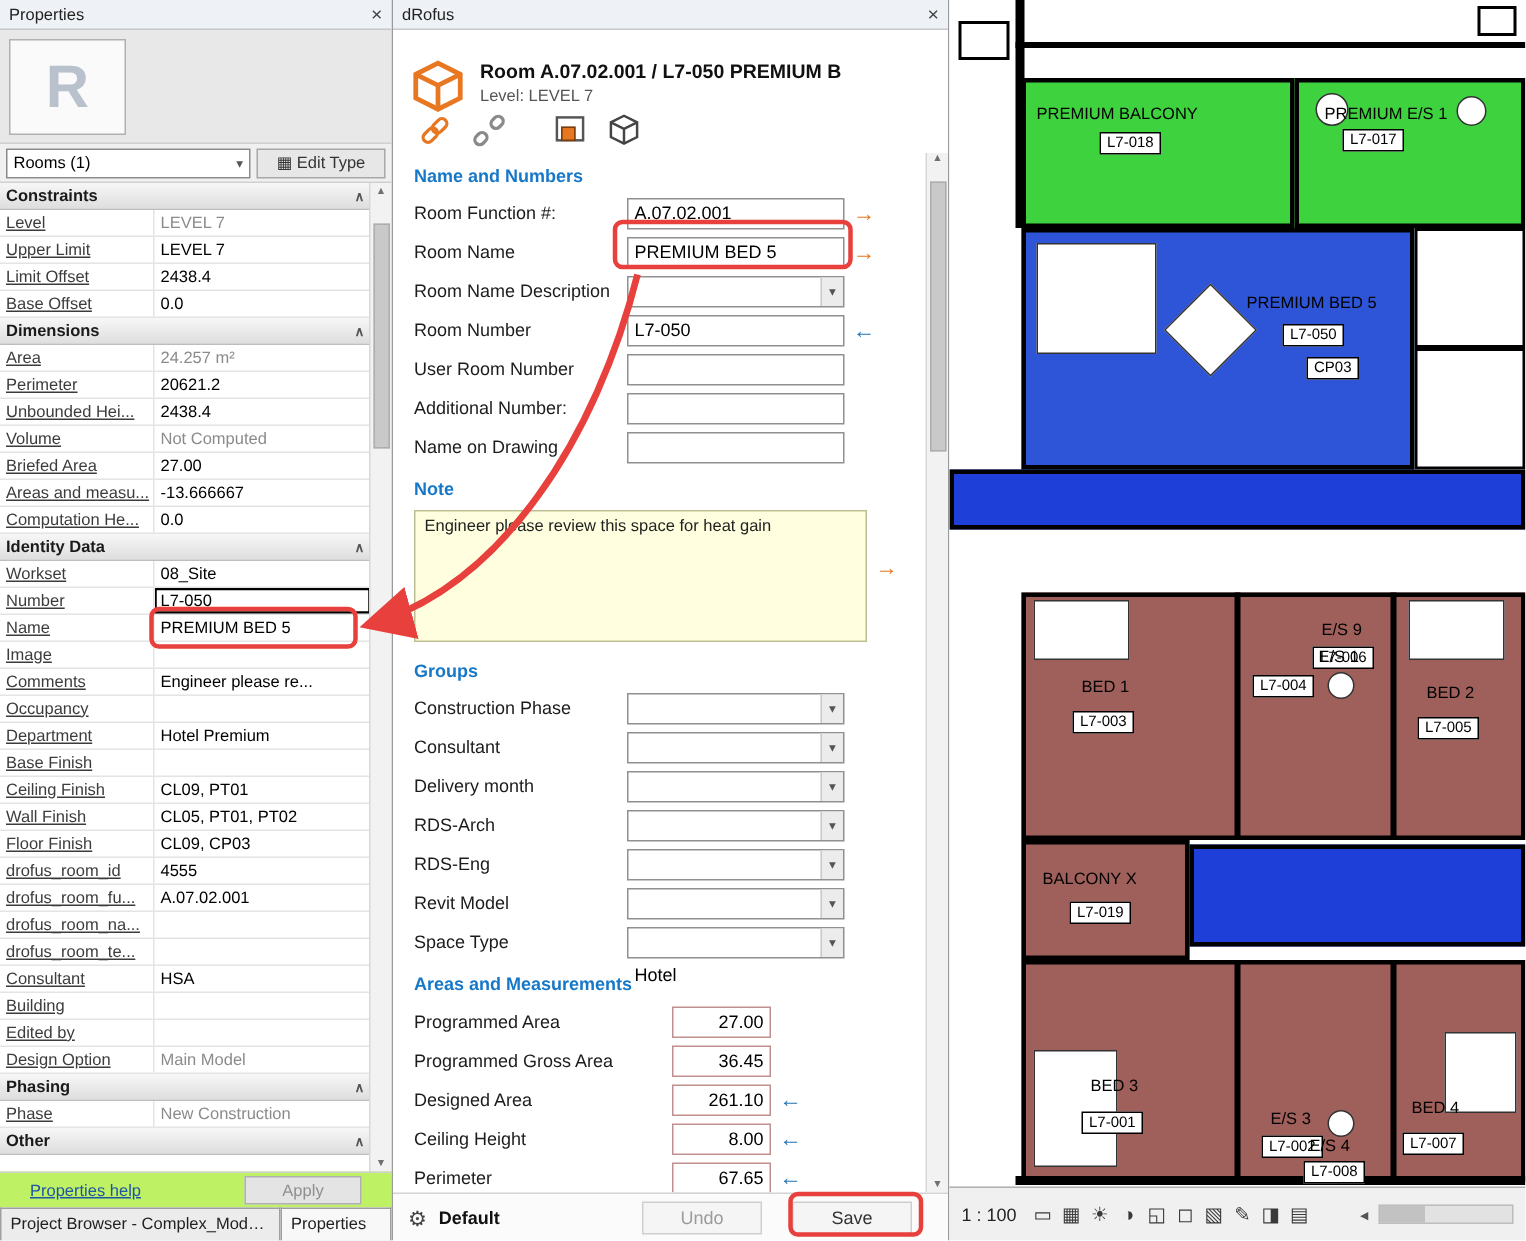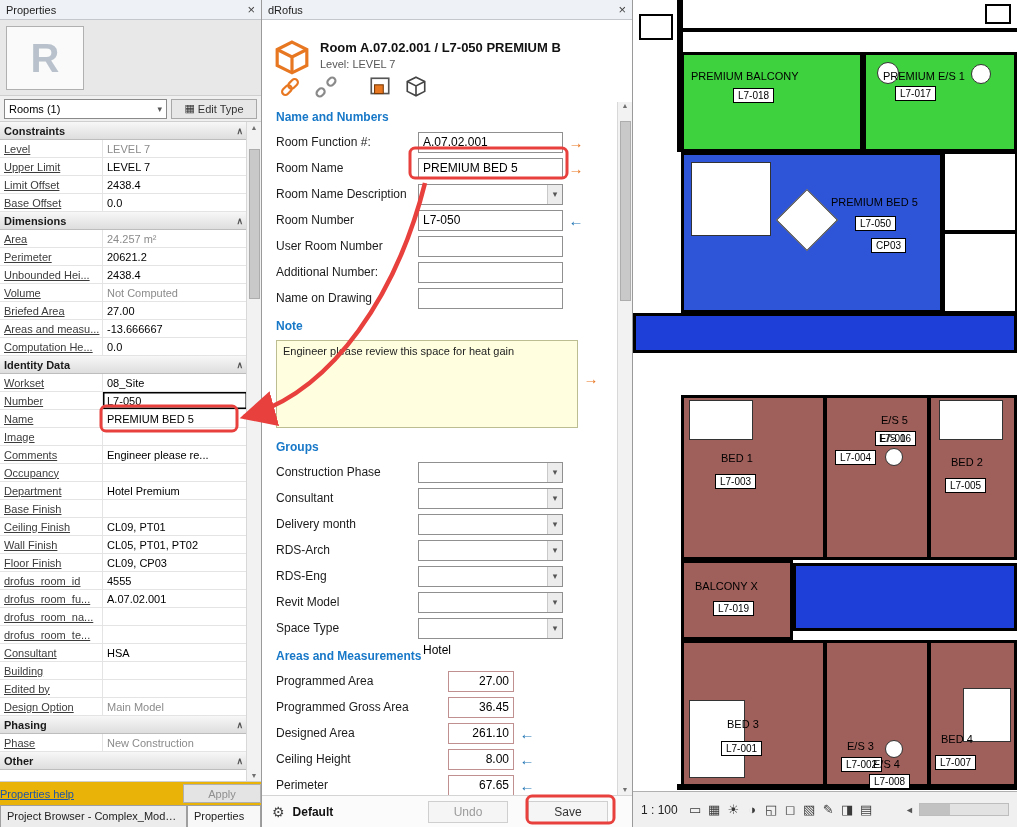--- a/index.html
+++ b/index.html
@@ -25,21 +25,21 @@
 .p-sec .chev{margin-left:auto;font-size:9px;color:#555;}
 .p-row{height:18px;display:flex;border-bottom:1px solid #e4e4e4;background:#fff;}
 .p-label{width:103px;padding-left:4px;color:#3c3c3c;border-right:1px solid #e4e4e4;overflow:hidden;white-space:nowrap;display:flex;align-items:center;text-decoration:underline;}
 .p-value{flex:1;padding:0 4px;color:#000;overflow:hidden;white-space:nowrap;display:flex;align-items:center;}
 .p-value.muted{color:#8b8b8b;}
 .p-value.sel{box-shadow:inset 0 0 0 1.5px #000;}
 .p-scroll{position:absolute;top:122px;right:0;width:15px;bottom:46px;background:#f2f2f2;border-left:1px solid #d8d8d8;display:flex;flex-direction:column;align-items:center;font-size:7px;color:#707070;}
 .sthumb{width:11px;height:150px;background:#c9c9c9;border:1px solid #adadad;margin-top:18px;}
 .p-scroll .sarr{margin-top:2px;}
 .p-scroll .down{margin-top:auto;margin-bottom:2px;}
-.p-foot{position:absolute;left:0;right:0;bottom:22px;height:24px;background:#eab308;border-top:1px solid #cfcfcf;display:flex;align-items:center;padding:0 0;}
+.p-foot{position:absolute;left:0;right:0;bottom:22px;height:24px;background:#bef264;border-top:1px solid #cfcfcf;display:flex;align-items:center;padding:0 20px;}
 .p-help{color:#1f55a5;text-decoration:underline;font-size:11px;cursor:pointer;}
 .p-apply{margin-left:auto;width:78px;height:19px;background:#e4e4e4;border:1px solid #b0b0b0;color:#8f8f8f;font-size:11px;}
 .p-tabs{position:absolute;left:0;right:0;bottom:0;height:22px;background:#d6d6d6;display:flex;}
 .p-tab{flex:1;min-width:0;border:1px solid #9f9f9f;border-bottom:none;background:#ececec;font-size:11px;line-height:20px;padding:0 6px;white-space:nowrap;overflow:hidden;text-overflow:ellipsis;color:#222;}
 .p-tab.active{background:#f8f8f8;flex:0 0 74px;}
 
 .dr-header{position:absolute;top:20px;left:0;right:0;height:52px;display:flex;align-items:flex-start;padding:20px 12px 0;gap:10px;background:#fff;}
 .dr-room{font-size:13px;font-weight:bold;color:#111;white-space:nowrap;overflow:hidden;width:292px;}
 .dr-level{font-size:11px;color:#555;margin-top:3px;}
 .dr-tools{position:absolute;top:72px;left:0;right:0;height:30px;display:flex;align-items:center;gap:12px;padding:0 16px;}
@@ -489,21 +489,21 @@
         <div class="fixture" style="left: 330px; top: 688px; width: 48px; height: 54px;"></div>
         <div class="room-label" style="left: 58px; top: 70px;">PREMIUM BALCONY</div>
         <div class="room-tag" style="left: 100px; top: 88px;">L7-018</div>
         <div class="room-label" style="left: 250px; top: 70px;">PREMIUM E/S 1</div>
         <div class="room-tag" style="left: 262px; top: 86px;">L7-017</div>
         <div class="room-label" style="left: 198px; top: 196px;">PREMIUM BED 5</div>
         <div class="room-tag" style="left: 222px; top: 216px;">L7-050</div>
         <div class="room-tag" style="left: 238px; top: 238px;">CP03</div>
         <div class="room-label" style="left: 88px; top: 452px;">BED 1</div>
         <div class="room-tag" style="left: 82px; top: 474px;">L7-003</div>
-        <div class="room-label" style="left: 248px; top: 414px;">E/S 5</div>
+        <div class="room-label" style="left: 248px; top: 414px;">E/S 9</div>
         <div class="room-tag" style="left: 242px; top: 431px;">L7-006</div>
         <div class="room-label" style="left: 222px; top: 432px; margin-left: 24px;">E/S 1</div>
         <div class="room-tag" style="left: 202px; top: 450px;">L7-004</div>
         <div class="room-label" style="left: 318px; top: 456px;">BED 2</div>
         <div class="room-tag" style="left: 312px; top: 478px;">L7-005</div>
         <div class="room-label" style="left: 62px; top: 580px;">BALCONY X</div>
         <div class="room-tag" style="left: 80px; top: 601px;">L7-019</div>
         <div class="room-label" style="left: 94px; top: 718px;">BED 3</div>
         <div class="room-tag" style="left: 88px; top: 741px;">L7-001</div>
         <div class="room-label" style="left: 214px; top: 740px;">E/S 3</div>

